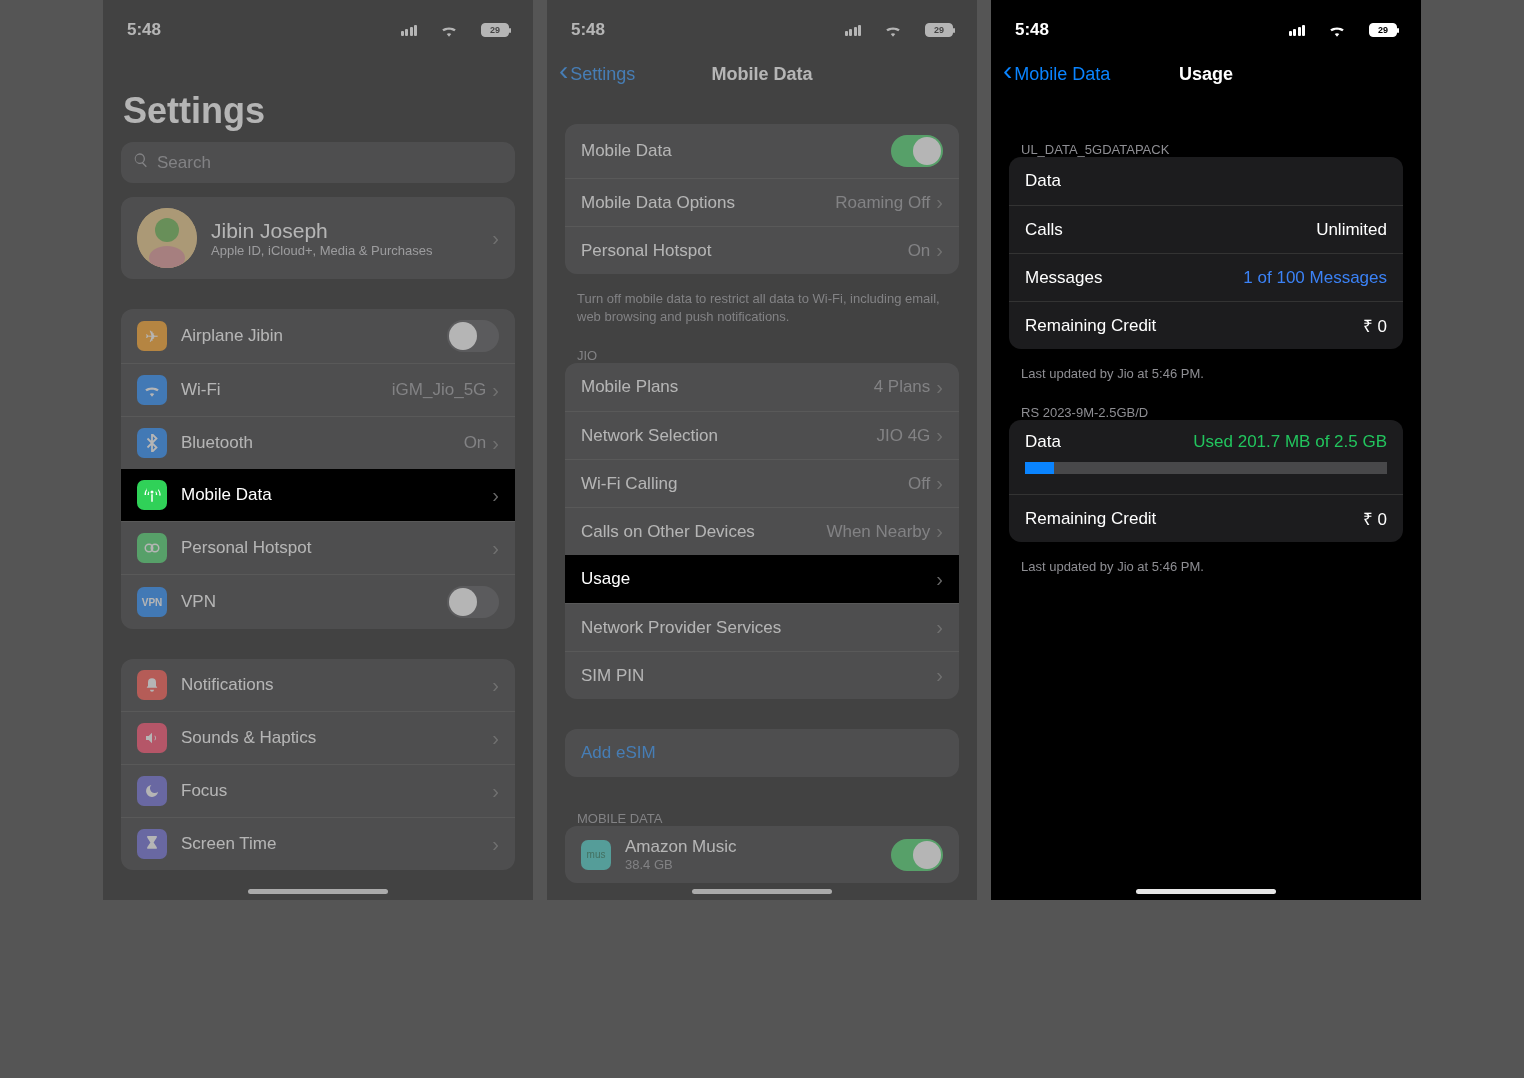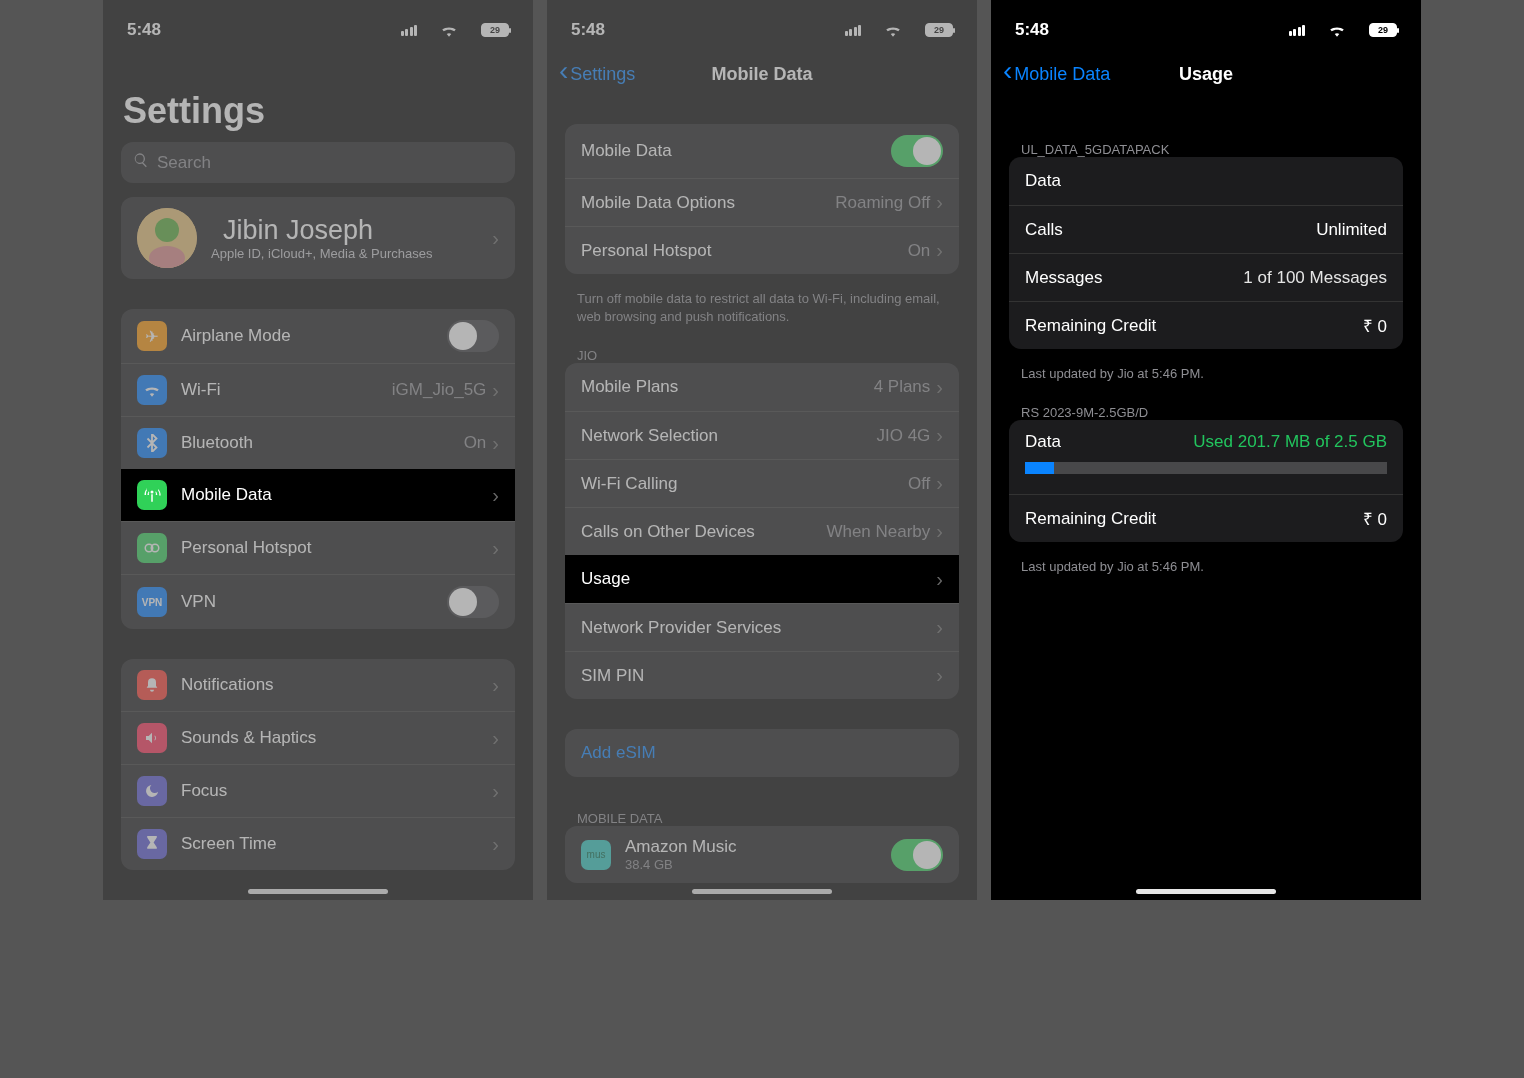--- a/index.html
+++ b/index.html
@@ -108,21 +108,21 @@
   .toggle.on{background:#30d158;}
   .toggle .knob{
     width:28px;height:28px;background:#fff;border-radius:50%;
     position:absolute;top:2px;left:2px;transition:left .2s;
   }
   .toggle.on .knob{left:22px;}
   .avatar{
     width:60px;height:60px;border-radius:50%;background:#e8c074;margin-right:14px;flex-shrink:0;
     display:flex;align-items:center;justify-content:center;overflow:hidden;
   }
-  .profile-name{font-size:27px;color:#fff;margin-left:12px;}
+  .profile-name{font-size:21px;color:#fff;}
   .profile-sub{font-size:13px;color:#c7c7cc;}
   .footer-text{color:#8e8e93;font-size:13px;padding:8px 30px 18px 30px; line-height:1.4;}
   .add-link{color:#0a84ff;}
   .progress-bar{
     height:12px;background:#48484a;border-radius:0;margin:4px 0 8px 0;overflow:hidden;
   }
   .progress-fill{height:100%;background:#0a84ff;}
   .home-indicator{
     position:absolute;bottom:6px;left:50%;transform:translateX(-50%);
     width:140px;height:5px;background:#fff;border-radius:3px;opacity:0.9;
@@ -188,21 +188,21 @@
         <div class="profile-name">Jibin Joseph</div>
         <div class="profile-sub">Apple ID, iCloud+, Media &amp; Purchases</div>
       </div>
       <span class="chev-right">›</span>
     </div>
   </div>
 
   <div class="group">
     <div class="row">
       <div class="icon-box" style="background:#ff9500">✈︎</div>
-      <span class="row-label">Airplane Mode</span>
+      <span class="row-label">Airplane Jibin</span>
       <div class="toggle">
           <div class="knob"></div>
         </div>
     </div>
     <div class="row">
       <div class="icon-box" style="background:#007aff">
         <svg width="18" height="14" viewBox="0 0 24 18" fill="#fff">
             <path d="M12 18l-3-3.6c1.7-1.6 4.3-1.6 6 0L12 18zM5 10.8l-2-2.4C6.8 4.8 17.2 4.8 21 8.4l-2 2.4c-3.4-3-10.6-3-14 0z"></path>
           </svg>
       </div>
@@ -431,21 +431,21 @@
   <div class="group">
     <div class="row">
       <span class="row-label">Data</span>
     </div>
     <div class="row">
       <span class="row-label">Calls</span>
       <span style="color:#fff;font-size:17px">Unlimited</span>
     </div>
     <div class="row">
       <span class="row-label">Messages</span>
-      <span style="color:#e5e5e5;font-size:17px">1 of 100 Messages</span>
+      <span style="color:#3b82f6;font-size:17px">1 of 100 Messages</span>
     </div>
     <div class="row">
       <span class="row-label">Remaining Credit</span>
       <span style="color:#fff;font-size:17px">₹ 0</span>
     </div>
   </div>
   <div class="footer-text" style="margin-top:-22px">Last updated by Jio at 5:46 PM.</div>
 
   <div class="group-header">RS 2023-9M-2.5GB/D</div>
   <div class="group">

